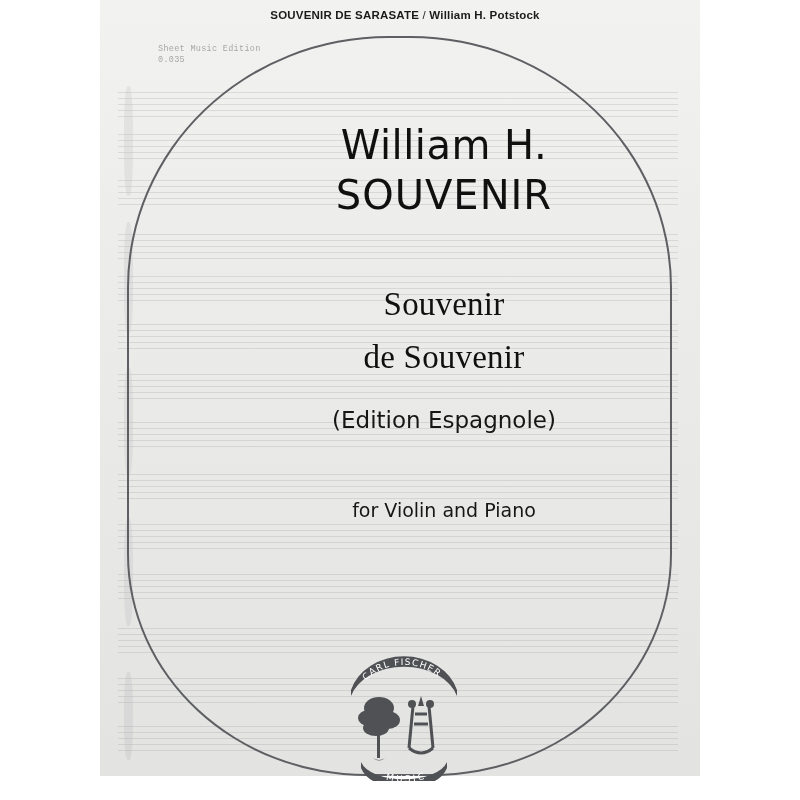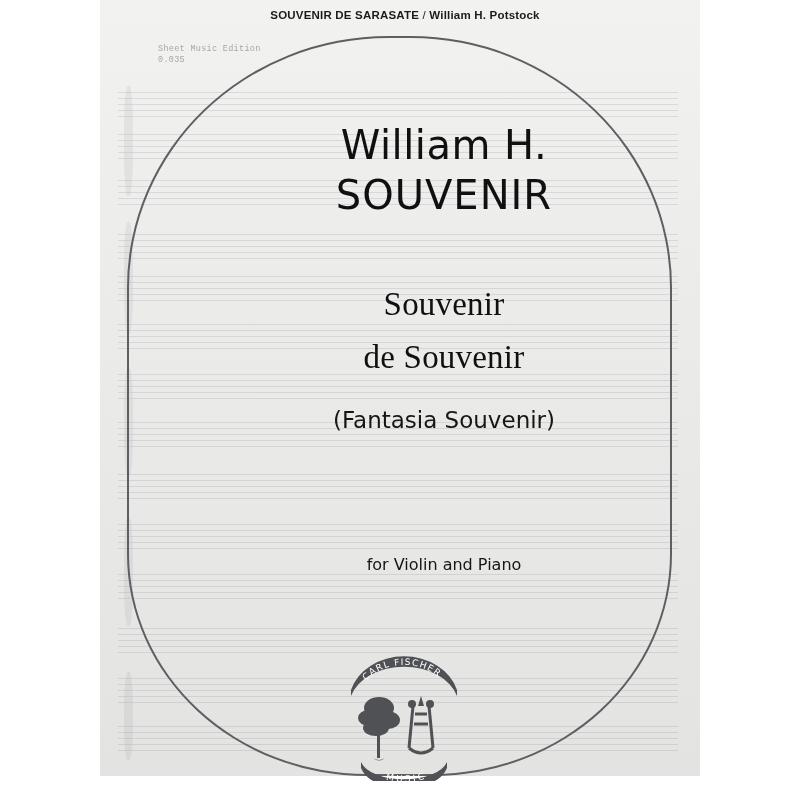--- a/index.html
+++ b/index.html
@@ -143,23 +143,23 @@
     color: #101010;
   }
   .subtitle {
     margin-top: 22px;
     font-family: "DejaVu Sans", sans-serif;
     font-size: 23px;
     line-height: 28px;
     color: #161616;
   }
   .instrumentation {
-    margin-top: 118px;
+    margin-top: 63px;
     font-family: "DejaVu Sans", sans-serif;
-    font-size: 16px;
+    font-size: 19px;
     line-height: 26px;
     color: #161616;
   }
 
   
   #publisher-logo {
     position: absolute;
     left: 343px;
     top: 636px;
     width: 122px;
@@ -227,21 +227,21 @@
     <div class="composer">
       <div>William H.</div>
       <div class="line2">SOUVENIR</div>
     </div>
 
     <div class="work-title">
       <div>Souvenir</div>
       <div>de Souvenir</div>
     </div>
 
-    <div class="subtitle">(Fantasia Souvenir)</div>
+    <div class="subtitle">(Edition Espagnole)</div>
 
     <div class="instrumentation">for Violin and Piano</div>
   </div>
 
   <div id="publisher-logo">
     <svg width="122" height="145" viewBox="0 0 122 145" xmlns="http://www.w3.org/2000/svg">
 
       <path d="M8,54 A 55 46 0 0 1 114,54 L114,60 A 55 40 0 0 0 8,60 Z" fill="#4f5154"></path>
       <defs>
         <path id="arcpath" d="M16,56 A 47 38 0 0 1 106,56"></path>

